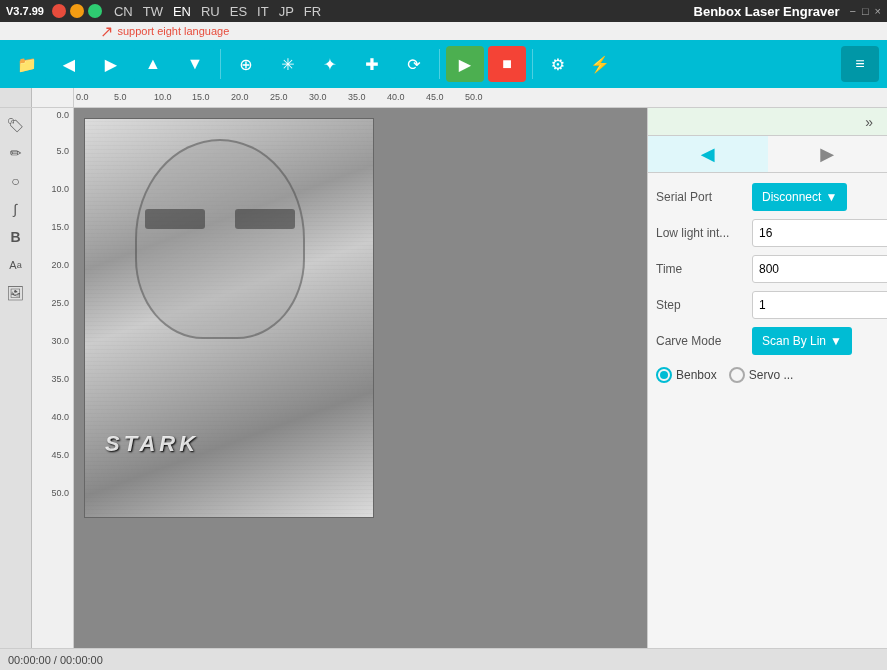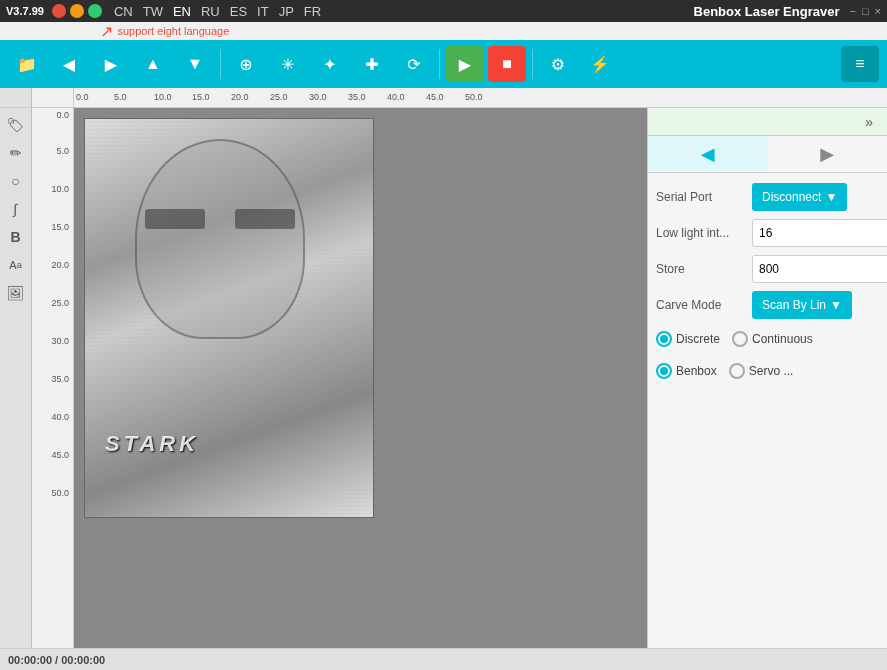--- a/index.html
+++ b/index.html
@@ -225,21 +225,20 @@
     
     #status-bar {
       height: 22px;
       background: #e0e0e0;
       border-top: 1px solid #ccc;
       display: flex;
       align-items: center;
       padding: 0 8px;
       font-size: 11px;
       color: #444;
-      font-weight: bold;
     }
   </style>
 </head>
 <body>
 
 <div id="topbar">
   <span class="version">V3.7.99</span>
   <div class="icons">
     <span class="icon-circle ic-red"></span>
     <span class="icon-circle ic-yellow"></span>
@@ -370,46 +369,38 @@
         </button>
       </div>
 
       <div class="rp-row">
         <span class="rp-label">Low light int...</span>
         <input class="rp-input" type="text" value="16" style="">
       </div>
 
 
       <div class="rp-row">
-        <span class="rp-label">Store</span>
+        <span class="rp-label">Time</span>
         <input class="rp-input" type="text" value="800" style="">
       </div>
 
 
+      <div class="rp-row">
+        <span class="rp-label">Step</span>
+        <input class="rp-input" type="text" value="1" style="">
+      </div>
 
       <div class="rp-row">
         <span class="rp-label">Carve Mode</span>
         <button class="rp-btn-cyan">
           <span>Scan By Lin</span>
           <span>▼</span>
         </button>
       </div>
 
-      <div class="rp-radio-row">
-        <div class="rp-radio-item">
-          <div class="radio-outer">
-            <div class="radio-inner"></div>
-          </div>
-          <span>Discrete</span>
-        </div>
-        <div class="rp-radio-item">
-          <div class="radio-outer empty"></div>
-          <span>Continuous</span>
-        </div>
-      </div>
 
       <div class="rp-radio-row">
         <div class="rp-radio-item">
           <div class="radio-outer">
             <div class="radio-inner"></div>
           </div>
           <span>Benbox</span>
         </div>
         <div class="rp-radio-item">
           <div class="radio-outer empty"></div>

